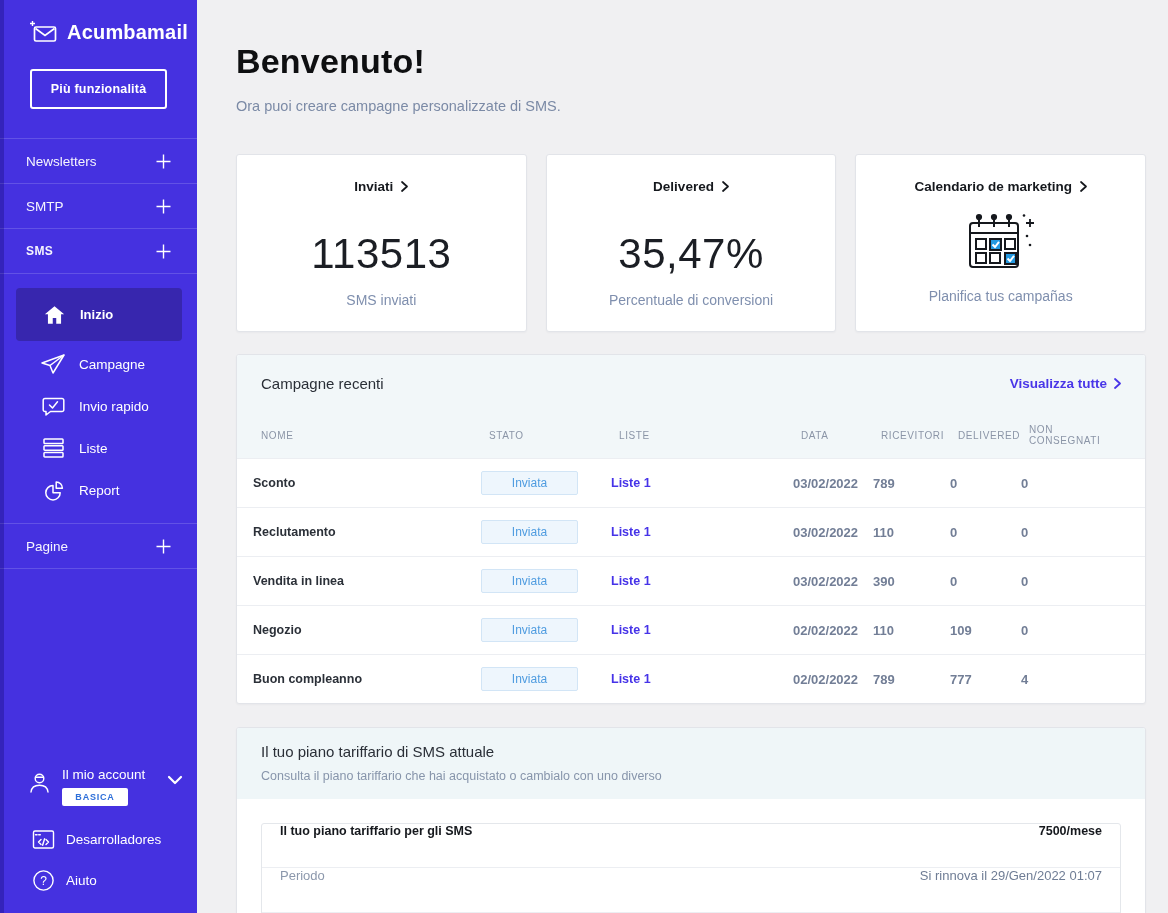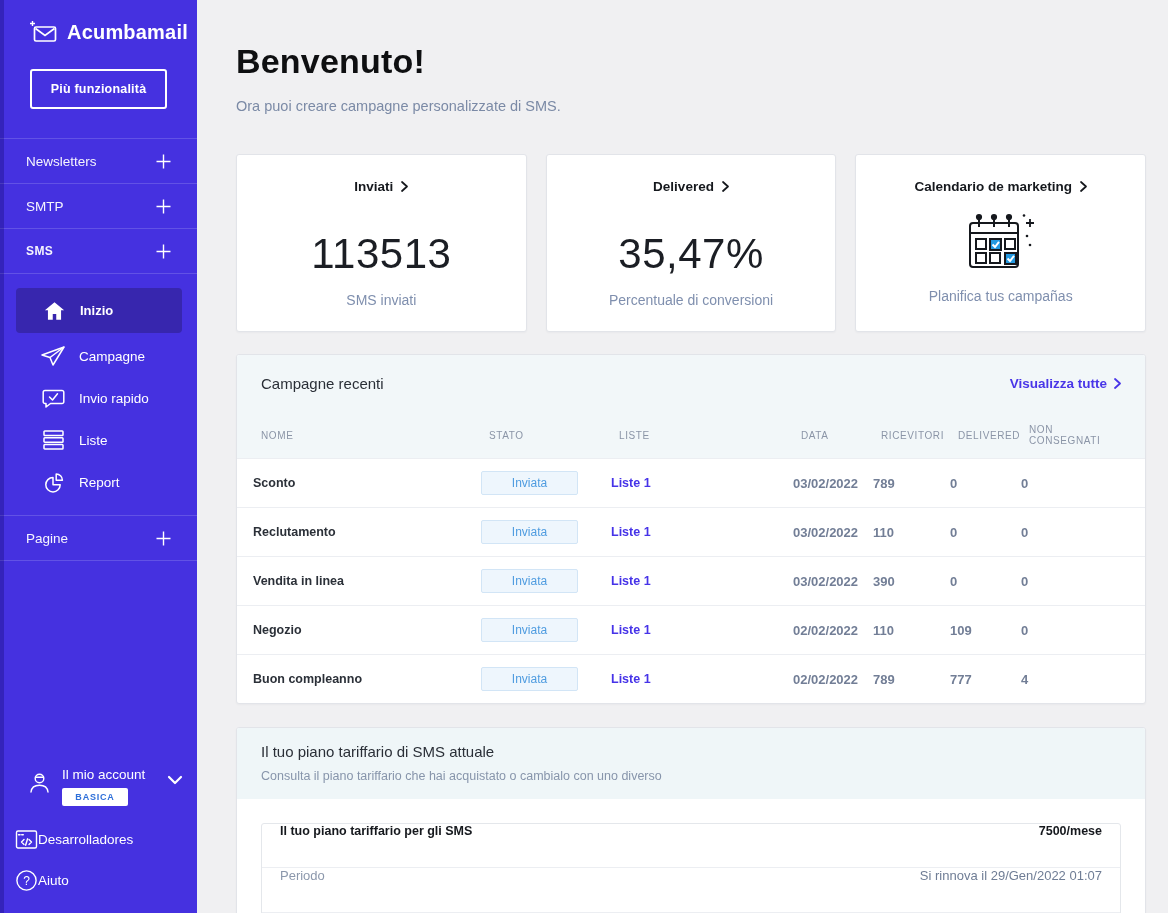--- a/index.html
+++ b/index.html
@@ -36,36 +36,36 @@
   .nav-section .lbl { font-size:13.5px; color:rgba(255,255,255,0.95); }
   .nav-section .lbl.strong { font-size:12px; font-weight:bold; letter-spacing:0.4px; }
   .sub-list { padding-bottom:12px; }
   .sub-item {
     height:42px; display:flex; align-items:center; gap:13px;
     padding-left:40px; cursor:pointer;
   }
   .sub-item .ic { width:26px; display:flex; justify-content:center; }
   .sub-item .lbl { font-size:13.5px; color:#fff; }
   .sub-item.active {
-    margin:14px 15px 2px 16px; height:45px; background:#3726ae;
+    margin:14px 15px 2px 16px; height:53px; background:#3726ae;
     border-radius:4px; padding-left:25px;
   }
   .sub-item.active .lbl { font-weight:bold; font-size:13px; }
   .spacer { flex:1; }
   .bottom-group { padding:0 0 12px 0; }
   .acct-row { display:flex; align-items:flex-start; padding:0 14px 0 28px; cursor:pointer; }
   .acct-ic { margin-top:4px; }
   .acct-col { margin-left:11px; display:flex; flex-direction:column; gap:6px; }
   .acct-lbl { font-size:13.5px; }
   .acct-badge {
     background:#fff; color:#2e6fd9; font-size:9px; font-weight:bold;
     letter-spacing:0.8px; padding:4px 0; width:66px; text-align:center; border-radius:2px;
   }
   .acct-chevron { margin-left:auto; margin-top:8px; }
-  .bottom-item { display:flex; align-items:center; gap:0; padding:0 15px; height:41px; cursor:pointer; }
+  .bottom-item { display:flex; align-items:center; gap:11px; padding:0 32px; height:41px; cursor:pointer; }
   .bottom-item .lbl { font-size:13.5px; }
   .bottom-group .gap { height:13px; }
 
   
   .main { flex:1; padding:0 22px 0 39px; }
   .page-title { margin-top:42px; font-size:34px; font-weight:800; color:#0e0f11; letter-spacing:0.2px; }
   .page-sub { margin-top:17px; font-size:14.5px; color:#7b8aa6; }
 
   
   .stats { display:flex; gap:19px; margin-top:40px; }

